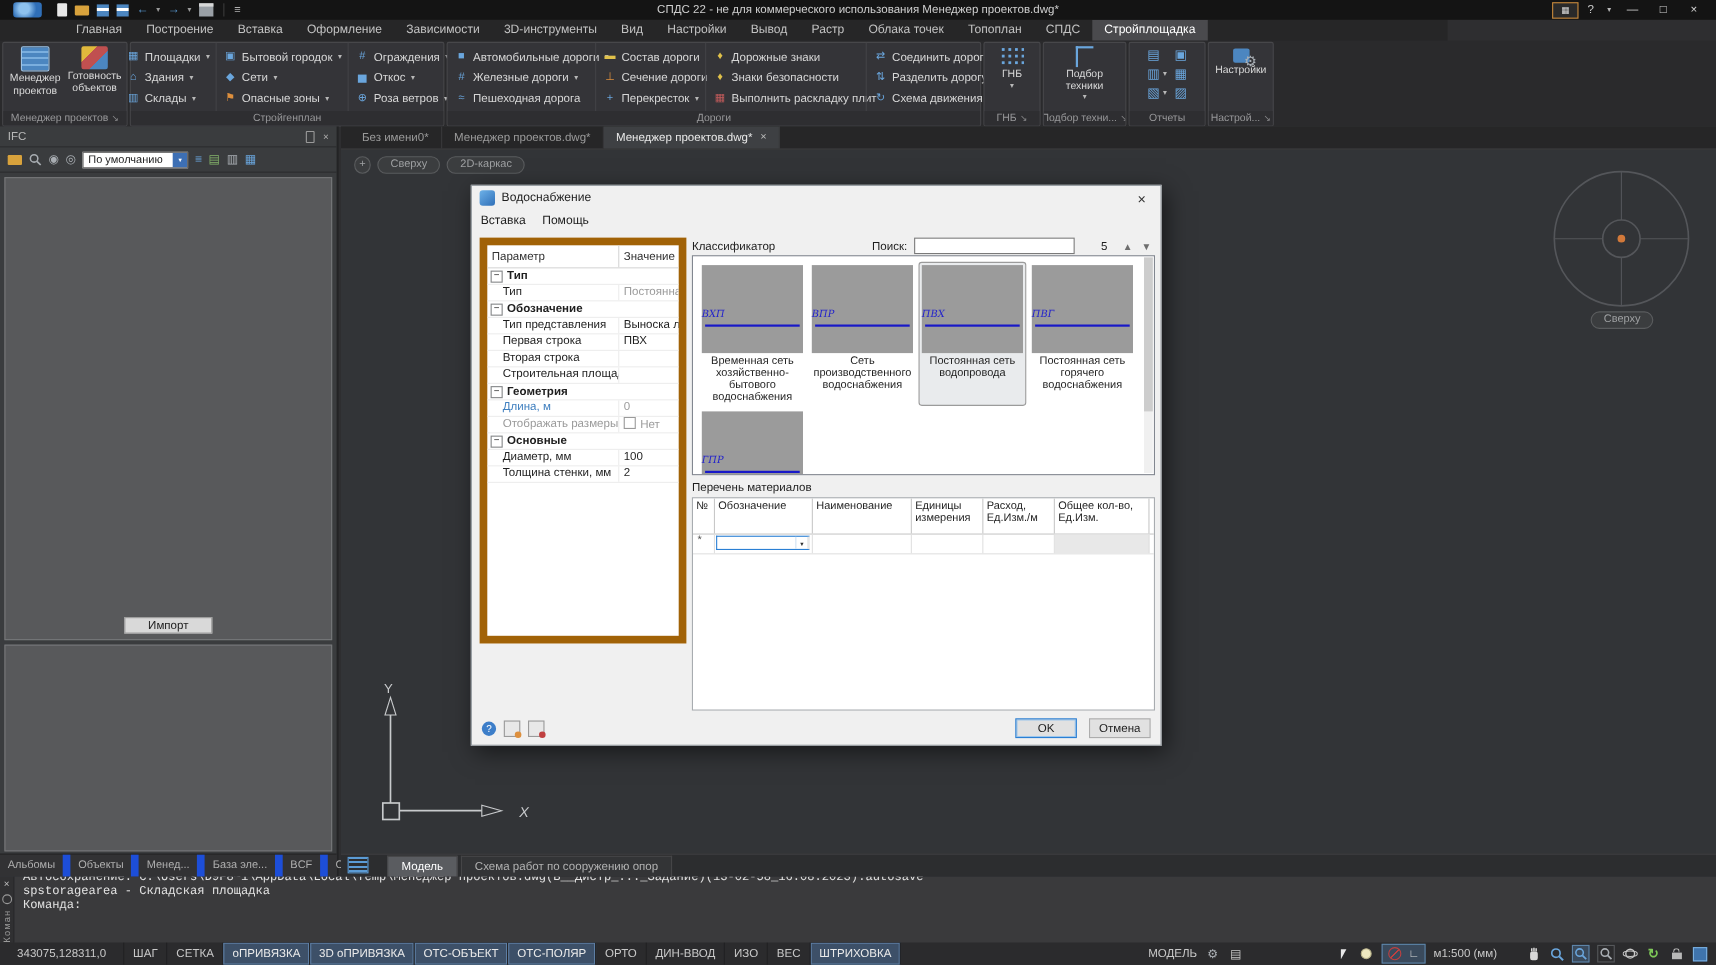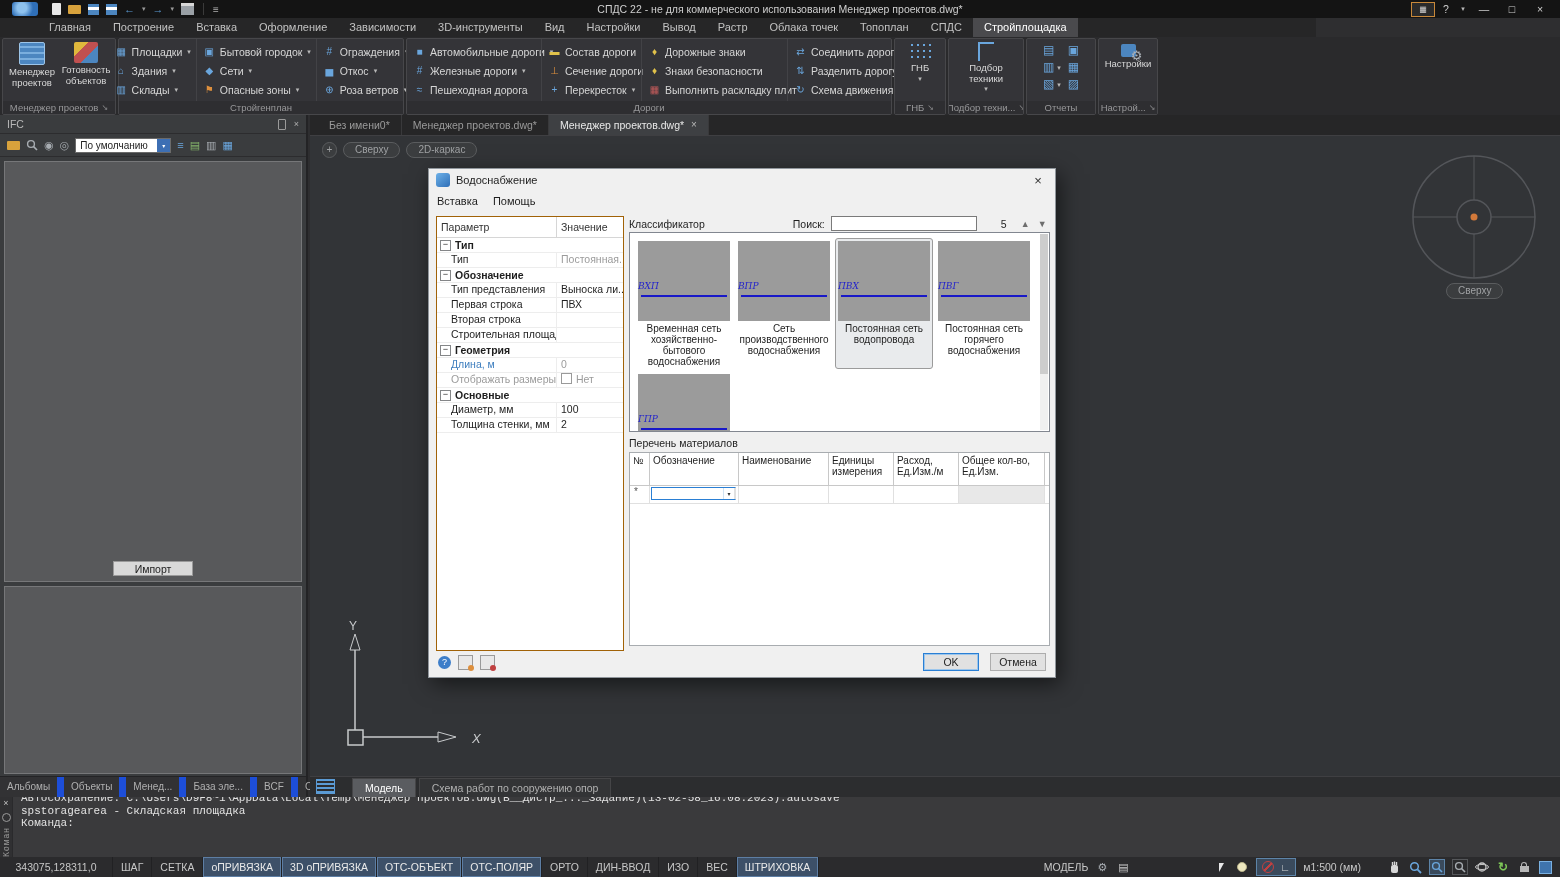--- a/index.html
+++ b/index.html
@@ -17,21 +17,21 @@
   .qcar{font-size:7px;color:#9a9a9a}
   .qprint{width:13px;height:9px;background:#9aa0a6;border-top:3px solid #d8d8d8}
   .qsep{width:1px;height:12px;background:#3a3a3a;margin:0 2px}
   .qmenu{font-size:10px;color:#b0b0b0}
   #title-text{position:absolute;left:300px;right:300px;text-align:center;font-size:10.5px;color:#cfcfcf;pointer-events:none}
   .wbtns{margin-left:auto;display:flex;align-items:center;gap:4px;padding-right:8px}
   .ifacebox{width:22px;height:13px;border:1px solid #c7883a;background:#2a2a2a;display:flex;align-items:center;justify-content:center;font-size:8px;color:#d8d8d8}
   .wb{width:24px;text-align:center;font-size:10.5px;color:#cfcfcf}
   .wb.q{width:14px}.wb.car{width:10px;font-size:7px}
   
-  #rtabs{position:absolute;top:18px;left:0;width:1316px;height:19px;background:#262627;display:flex;padding-left:38px;box-sizing:border-box}
+  #rtabs{position:absolute;top:18px;left:0;width:1316px;height:19px;background:#262627;display:flex;padding-left:58px;box-sizing:border-box}
   .rtab{padding:0 11px;font-size:11px;line-height:19px;color:#c2c2c2;white-space:nowrap}
   .rtab.active{background:#4a4a4d;color:#fff}
   
   #ribbon{position:absolute;top:37px;left:0;width:1560px;height:78px;background:#2a2a2c;display:flex;padding:1px 0 0 2px;box-sizing:border-box}
   .rgroup{background:#343438;border:1px solid #47474a;border-radius:2px;margin-right:2px;display:flex;flex-direction:column;box-sizing:border-box;flex:none}
   .rbody{flex:1;display:flex;justify-content:center}
   .rlabel{height:13px;background:#2e2e31;font-size:9.5px;color:#98989a;display:flex;align-items:center;justify-content:center;gap:3px;padding:0 3px;white-space:nowrap;overflow:hidden}
   .launch{font-size:8px;color:#8a8a8c}
   .bigbtn{width:54px;padding-top:2px;text-align:center;font-size:9.5px;line-height:10.5px;color:#dadada}
   .bicon{width:24px;height:21px;margin:1px auto 2px;border-radius:2px;position:relative}
@@ -112,21 +112,21 @@
   .fullic{width:11px;height:11px;background:#3f74ad;border:1px solid #7ab0e0}
   .magbox{border:1px solid #5d84a8;background:#3a4a5c}
   .magbox2{border:1px solid #55575a}
   
   #dialog{position:absolute;left:428px;top:168px;width:628px;height:510px;background:#f0f0f0;border:1px solid #90969c;box-shadow:4px 6px 20px rgba(0,0,0,.55);color:#1e1e1e;z-index:10;box-sizing:border-box;font-size:11px}
   .dlg-title{height:22px;display:flex;align-items:center;padding:0 7px}
   .dlg-ico{width:14px;height:14px;border-radius:3px;background:linear-gradient(140deg,#6db1e8,#2f6fb8);margin-right:6px}
   .dlg-close{margin-left:auto;font-size:13px;color:#333;width:20px;text-align:center}
   .dlg-menu{height:20px;display:flex;align-items:center;padding-left:8px}
   .dlg-menu span{margin-right:15px}
-  .ptable{position:absolute;left:7px;top:47px;width:188px;height:435px;background:#fff;border:1px solid #a16207;box-sizing:border-box;font-size:10.5px;overflow:hidden}
+  .ptable{position:absolute;left:7px;top:47px;width:188px;height:369px;background:#fff;border:7px solid #a16207;box-sizing:border-box;font-size:10.5px;overflow:hidden}
   .phead{display:flex;height:20px;border-bottom:1px solid #d6d6d6;color:#333}
   .phead span{padding:4px 0 0 4px;box-sizing:border-box}
   .phead .c1{width:120px;border-right:1px solid #d6d6d6}
   .prow{display:flex;height:14px;line-height:13px;border-bottom:1px solid #ededed}
   .prow .c1{width:120px;padding-left:14px;border-right:1px solid #ededed;white-space:nowrap;overflow:hidden;box-sizing:border-box}
   .prow .c2{flex:1;padding-left:4px;white-space:nowrap;overflow:hidden}
   .pgroup{display:flex;align-items:center;height:14px;border-bottom:1px solid #ededed;font-weight:bold;gap:4px;padding-left:3px}
   .exp{width:9px;height:9px;border:1px solid #848688;font-size:9px;line-height:7px;text-align:center;background:#fff;font-weight:normal;flex:none}
   .gray{color:#9b9b9b}.blue{color:#3f7fbf}
   .chk{display:inline-block;width:9px;height:9px;border:1px solid #9a9a9a;background:#fff;vertical-align:-1px;margin-right:4px}

